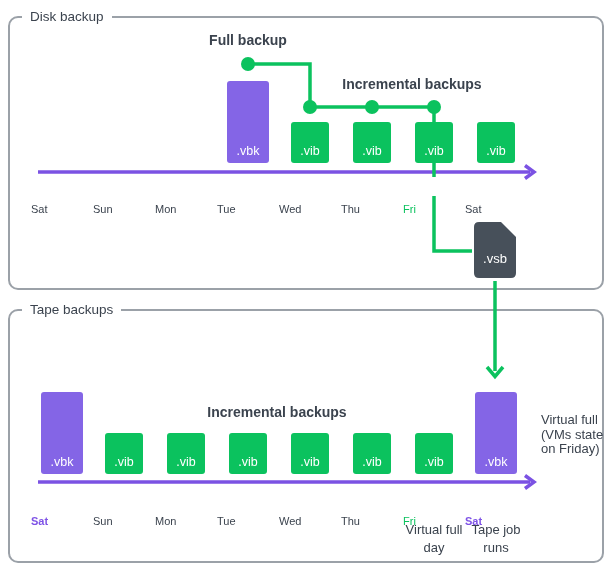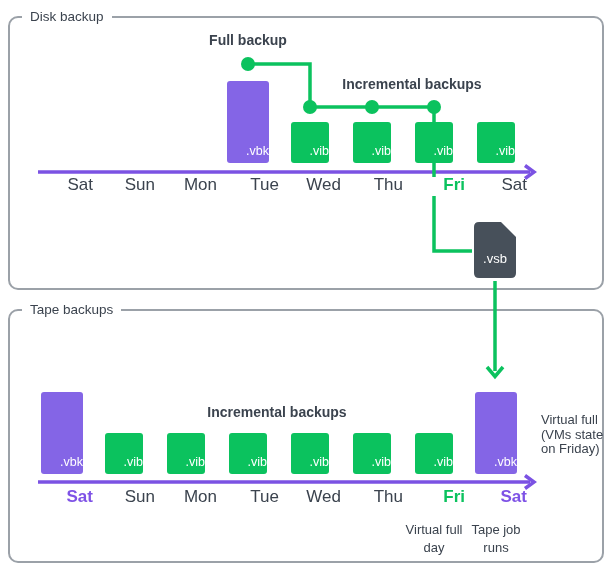--- a/index.html
+++ b/index.html
@@ -20,28 +20,28 @@
   .heading {
     position:absolute; font-size:14px; font-weight:bold; color:#3b434e;
     text-align:center; line-height:16.5px; white-space:pre; z-index:2;
   }
   .bar {
     position:absolute; border-radius:3px; z-index:1;
   }
   .bar.vbk { background:#8465e6; width:42px; }
   .bar.vib { background:#0bc25e; width:38px; }
   .bar .ext {
-    position:absolute; bottom:5px; left:0; right:0; text-align:right;
+    position:absolute; bottom:5px; left:0; right:0; text-align:center;
     color:#ffffff; font-size:12.5px;
   }
   .day {
-    position:absolute; width:62px; text-align:right; font-size:17px;
-    color:#3b434e; line-height:16px; z-index:2;
+    position:absolute; width:62px; text-align:left; font-size:11px;
+    color:#3b434e; line-height:16px; z-index:2;margin-top:24px;
   }
-  .day.hl-green  { color:#0bc25e; font-weight:bold; }
+  .day.hl-green  { color:#0bc25e; font-weight:normal; }
   .day.hl-purple { color:#7e52e6; font-weight:bold; }
   .note {
     position:absolute; font-size:13px; color:#3b434e; white-space:pre; z-index:2;
   }
   .note.center { text-align:center; }
   #overlay { position:absolute; left:0; top:0; z-index:5; pointer-events:none; }
   .vsb-label {
     position:absolute; left:474px; top:251px; width:42px; text-align:center;
     color:#ffffff; font-size:13px; z-index:6;
   }

